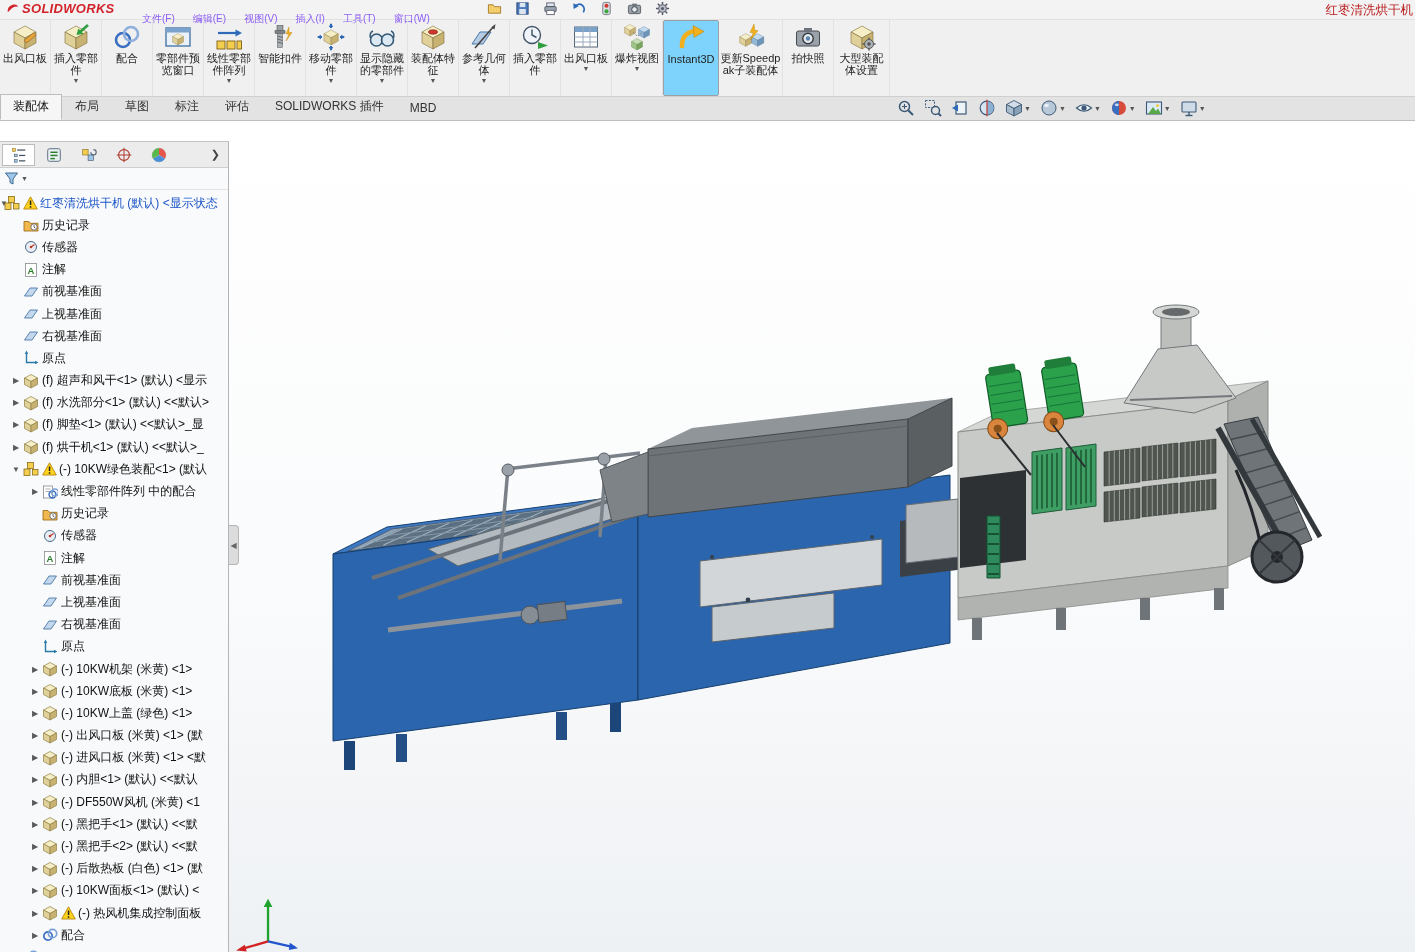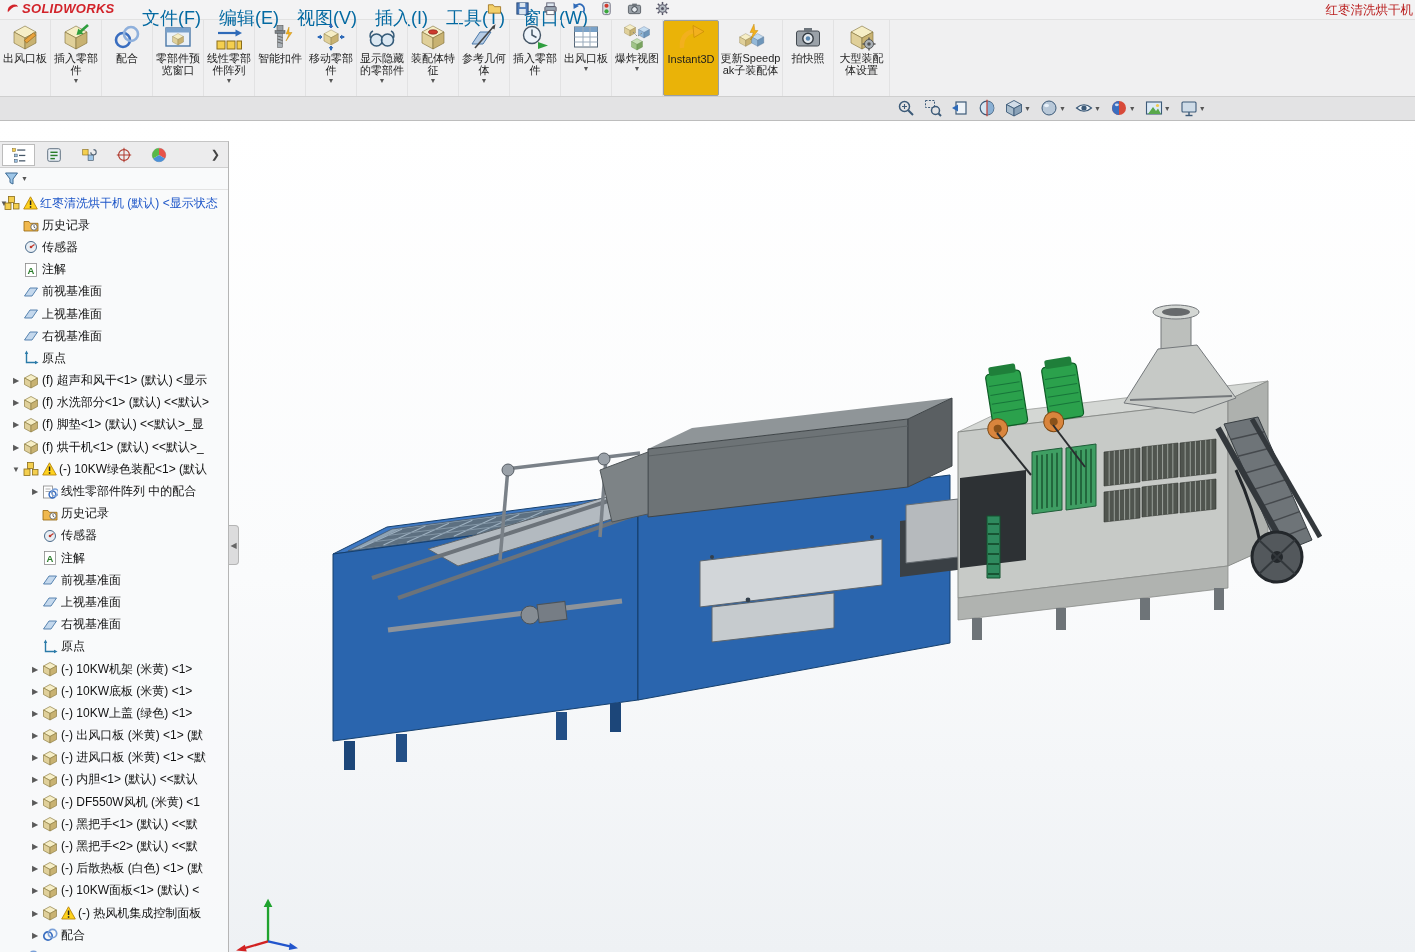--- a/index.html
+++ b/index.html
@@ -5,32 +5,32 @@
 *{margin:0;padding:0;box-sizing:border-box}
 html,body{width:1415px;height:952px;overflow:hidden;background:#f0f0f0;
   font-family:"Liberation Sans","DejaVu Sans",sans-serif;-webkit-font-smoothing:antialiased}
 svg{display:block}
 
 .menubar{height:20px;background:#f3f3f4;border-bottom:1px solid #e2e2e2;position:relative}
 .logo{position:absolute;left:6px;top:1px;display:flex;align-items:center;gap:3px}
 .logo .brand{color:#d2232a;font-weight:bold;font-style:italic;font-size:13px;letter-spacing:.3px}
 .logo .lmark{width:13px;height:13px}
 .menus{position:absolute;left:133px;top:1px;display:flex}
-.menu-item{font-size:18px;color:#0369a1;padding:5px 9px;white-space:nowrap}
+.menu-item{font-size:10px;color:#8b5cf6;padding:11px 9px;white-space:nowrap}
 .qat{position:absolute;left:487px;top:1px;display:flex;gap:13px;align-items:center}
 .qat .qic{width:15px;height:15px}
 .win-title{position:absolute;right:2px;top:2px;font-size:12.5px;color:#b91c1c;white-space:nowrap}
 
 .ribbon{height:77px;background:#f0f0f1;display:flex;align-items:stretch;border-bottom:1px solid #cfcfcf;overflow:hidden}
 .rbtn{width:51px;flex:none;display:flex;flex-direction:column;align-items:center;padding:3px 1px 0;
   text-align:center;border-right:1px solid #e2e2e3;position:relative;cursor:default}
 .rbtn .ric{width:28px;height:28px;flex:none}
 .rbtn .rlabel{font-size:11px;line-height:12px;color:#1e1e1e;margin-top:1px;word-break:break-all}
 .rbtn .caret{font-size:7px;color:#555;line-height:8px;margin-top:1px}
-.rbtn.pressed{background:#eab308;border:1px solid #9aa0a6;border-radius:2px}
+.rbtn.pressed{background:#7dd3fc;border:1px solid #9aa0a6;border-radius:2px}
 
 .tabbar{height:24px;background:#e3e3e4;border-bottom:1px solid #bdbdbd;position:relative;display:flex;align-items:flex-end}
 .tabs{display:flex;align-items:flex-end;height:100%}
 .tab{font-size:12px;color:#333;padding:3px 12px 4px;border:1px solid transparent;white-space:nowrap}
 .tab.active{background:#f6f6f7;border-color:#bdbdbd;border-bottom-color:#f6f6f7;color:#111}
 .hud{position:absolute;left:897px;top:2px;display:flex;gap:9px;align-items:center}
 .hud-item{display:flex;align-items:center;gap:1px}
 .hud-item .hic{width:18px;height:18px}
 .hud-item .caret{font-size:7px;color:#555}
 
@@ -374,20 +374,29 @@
             <line x1="26" y1="21" x2="27.5" y2="21"></line>
           </g>
         </svg>
       </span>
      <span class="rlabel">大型装配体设置</span>
 
    </div>
   </div>
 
 <div class="tabbar">
+  <div class="tabs" id="tabs">
+      <div class="tab active">装配体</div>
+      <div class="tab">布局</div>
+      <div class="tab">草图</div>
+      <div class="tab">标注</div>
+      <div class="tab">评估</div>
+      <div class="tab">SOLIDWORKS 插件</div>
+      <div class="tab">MBD</div>
+    </div>
   <div class="hud" id="hud">
       <span class="hud-item">
      <span class="hic">
           <svg viewBox="0 0 18 18">
             <circle cx="7.5" cy="7.5" r="5" fill="none" stroke="#3c5a78" stroke-width="1.5"></circle>
             <line x1="11.2" y1="11.2" x2="16" y2="16" stroke="#3c5a78" stroke-width="2"></line>
             <path d="M5,7.5 H10 M7.5,5 V10" stroke="#3c5a78" stroke-width="1.1"></path>
           </svg>
         </span>
 

